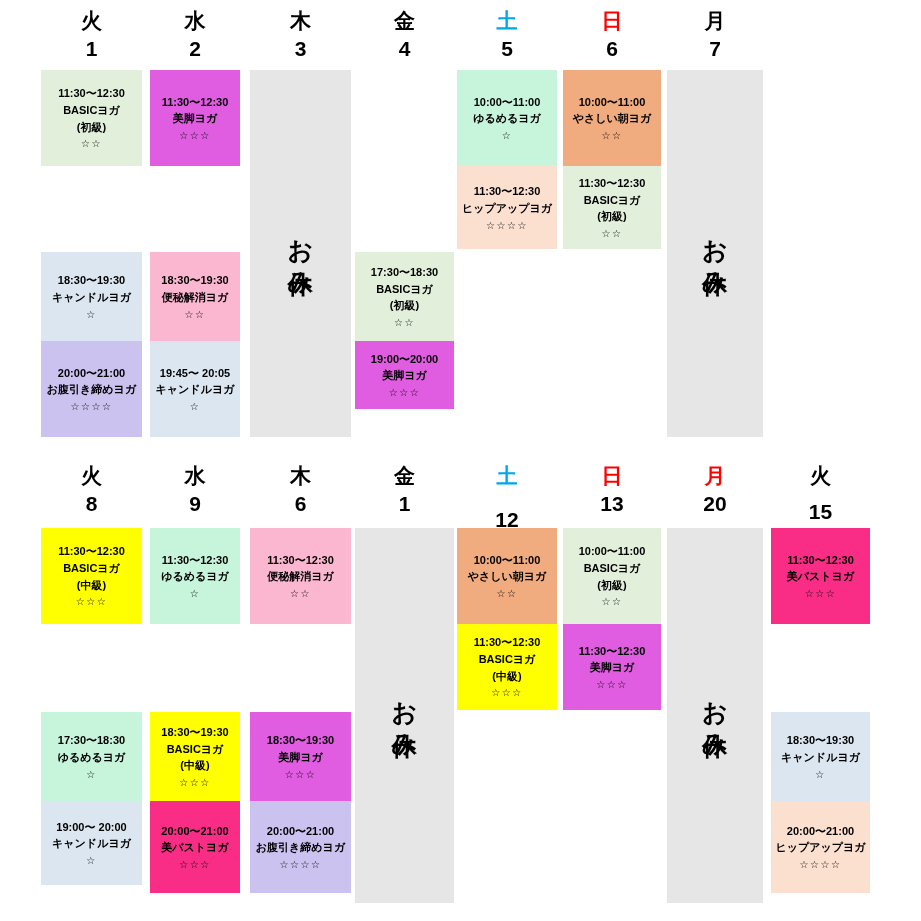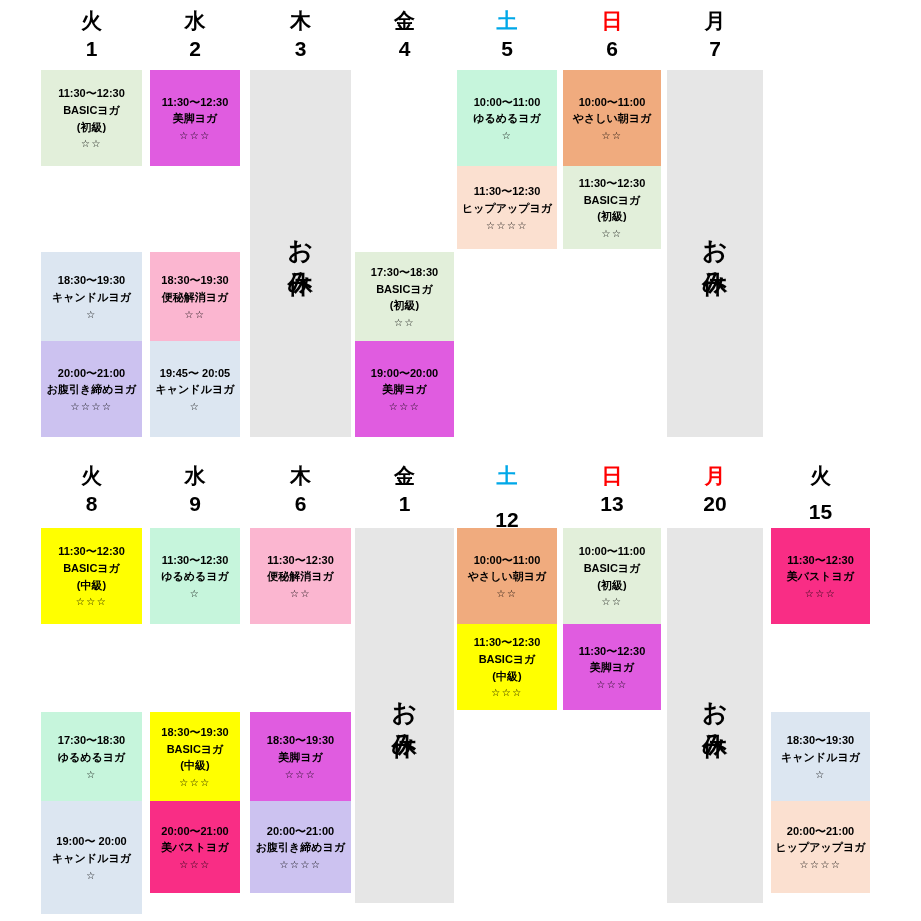--- a/index.html
+++ b/index.html
@@ -142,21 +142,21 @@
           <div class="dow" style="position: absolute; left: 0px; right: 0px; top: 10px;">金</div>
           <div class="dnum" style="position: absolute; left: 0px; right: 0px; top: 38px; margin-top: 0px;">4</div>
           <div class="card" style="position: absolute; left: 0px; right: 0px; top: 252px; height: 89px; background: rgb(226, 239, 218); color: rgb(0, 0, 0);">
             <div style="display: flex; flex-direction: column; justify-content: center; height: 100%;">
               <span class="ln">17:30〜18:30</span>
               <span class="ln">BASICヨガ</span>
               <span class="ln">(初級)</span>
               <span class="stars">☆☆</span>
             </div>
           </div>
-          <div class="card" style="position: absolute; left: 0px; right: 0px; top: 341px; height: 96px; background: rgb(224, 92, 224); color: rgb(0, 0, 0);">
+          <div class="card" style="position: absolute; left: 0px; right: 0px; top: 341px; height: 68px; background: rgb(224, 92, 224); color: rgb(0, 0, 0);">
             <div style="display: flex; flex-direction: column; justify-content: center; height: 100%;">
               <span class="ln">19:00〜20:00</span>
               <span class="ln">美脚ヨガ</span>
               <span class="stars">☆☆☆</span>
             </div>
           </div>
         </div>
         <div class="col" style="left: 457px; width: 100px;">
           <div class="dow sat" style="position: absolute; left: 0px; right: 0px; top: 10px;">土</div>
           <div class="dnum" style="position: absolute; left: 0px; right: 0px; top: 38px; margin-top: 0px;">5</div>
@@ -216,21 +216,21 @@
               <span class="stars">☆☆☆</span>
             </div>
           </div>
           <div class="card" style="position: absolute; left: 0px; right: 0px; top: 257px; height: 89px; background: rgb(198, 245, 220); color: rgb(0, 0, 0);">
             <div style="display: flex; flex-direction: column; justify-content: center; height: 100%;">
               <span class="ln">17:30〜18:30</span>
               <span class="ln">ゆるめるヨガ</span>
               <span class="stars">☆</span>
             </div>
           </div>
-          <div class="card" style="position: absolute; left: 0px; right: 0px; top: 346px; height: 113px; background: rgb(220, 230, 241); color: rgb(0, 0, 0);">
+          <div class="card" style="position: absolute; left: 0px; right: 0px; top: 346px; height: 84px; background: rgb(220, 230, 241); color: rgb(0, 0, 0);">
             <div style="display: flex; flex-direction: column; justify-content: center; height: 100%;">
               <span class="ln">19:00〜 20:00</span>
               <span class="ln">キャンドルヨガ</span>
               <span class="stars">☆</span>
             </div>
           </div>
         </div>
         <div class="col" style="left: 150px; width: 90px;">
           <div class="dow" style="position: absolute; left: 0px; right: 0px; top: 10px;">水</div>
           <div class="dnum" style="position: absolute; left: 0px; right: 0px; top: 38px; margin-top: 0px;">9</div>

